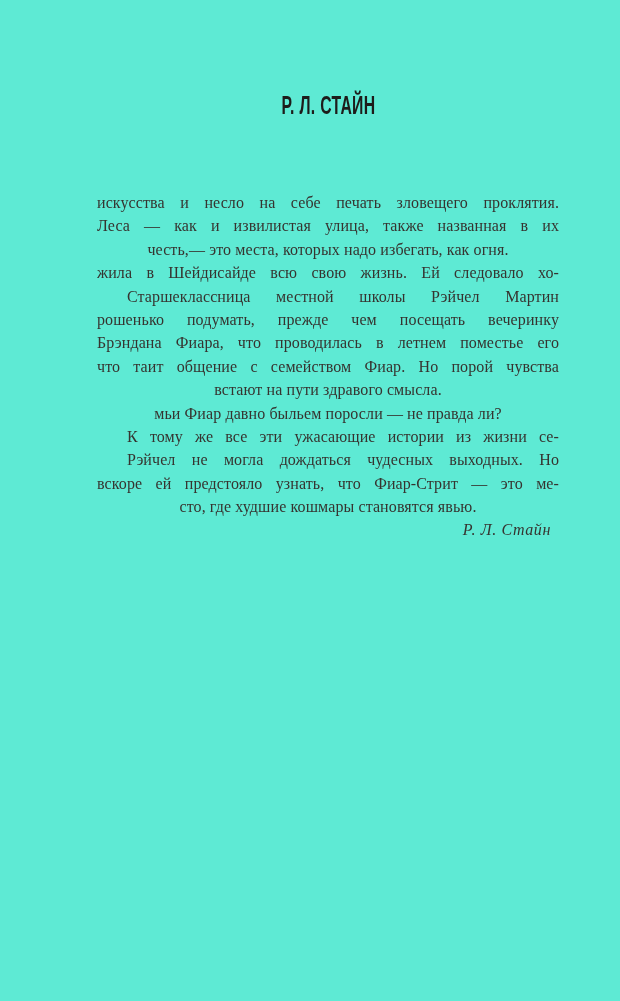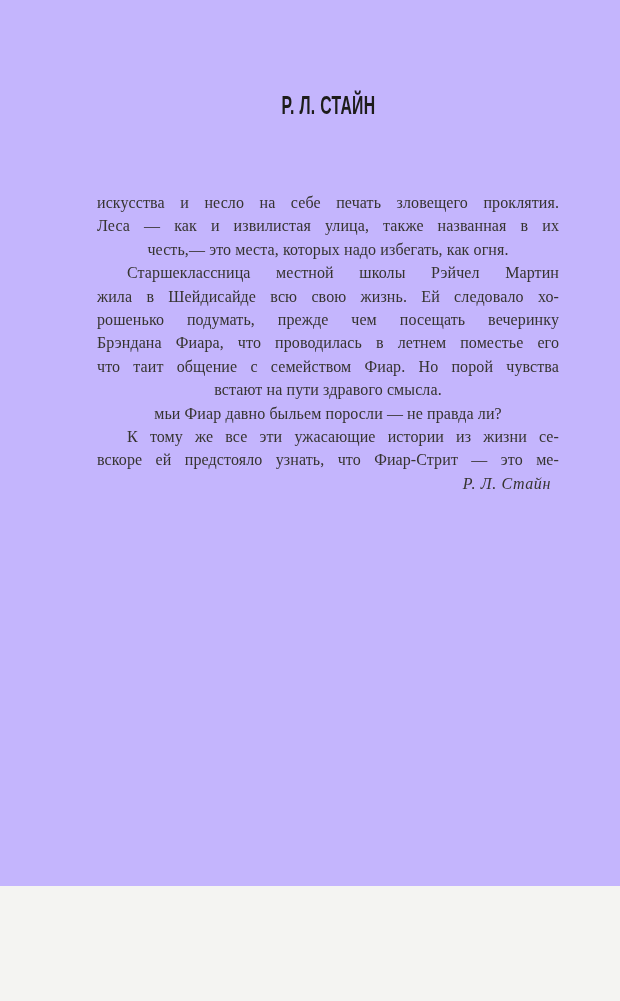--- a/index.html
+++ b/index.html
@@ -3,22 +3,22 @@
 <meta charset="utf-8">
 <style>
   html, body { margin: 0; padding: 0; }
   body {
     width: 620px; height: 1001px;
     background: #f4f4f2;
     font-family: "Liberation Serif", serif;
   }
   .page {
     position: relative;
-    width: 620px; height: 886px;
-    background: #c4b5fd;
+    width: 620px; height: 1001px;
+    background: #5eead4;
     overflow: hidden;
   }
   
   .running-header {
     position: absolute;
     left: 97px; top: 93px; width: 462px;
     text-align: center;
     font-family: "Liberation Sans", sans-serif;
     font-weight: 700;
     font-size: 25px;
@@ -74,30 +74,32 @@
   </div>
 
   <div class="text-column">
 
   <div class="paragraph">
         <div class="line j">искусства и несло на себе печать зловещего проклятия.</div>
         <div class="line j">Леса — как и извилистая улица, также названная в их</div>
         <div class="line last">честь,— это места, которых надо избегать, как огня.</div>
       </div>
       <div class="paragraph">
+        <div class="line j">жила в Шейдисайде всю свою жизнь. Ей следовало хо-</div>
         <div class="line j ind">Старшеклассница местной школы Рэйчел Мартин</div>
-        <div class="line j">жила в Шейдисайде всю свою жизнь. Ей следовало хо-</div>
         <div class="line j">рошенько подумать, прежде чем посещать вечеринку</div>
         <div class="line j">Брэндана Фиара, что проводилась в летнем поместье его</div>
         <div class="line j">что таит общение с семейством Фиар. Но порой чувства</div>
         <div class="line last">встают на пути здравого смысла.</div>
       </div>
       <div class="paragraph">
         <div class="line last">мьи Фиар давно быльем поросли — не правда ли?</div>
         <div class="line j ind">К тому же все эти ужасающие истории из жизни се-</div>
       </div>
       <div class="paragraph">
+        <div class="line j ind">Рэйчел не могла дождаться чудесных выходных. Но</div>
         <div class="line j">вскоре ей предстояло узнать, что Фиар-Стрит — это ме-</div>
+        <div class="line last">сто, где худшие кошмары становятся явью.</div>
       </div>
       <div class="signature">Р. Л. Стайн</div>
     </div>
 
 </div>
 
 </body></html>

